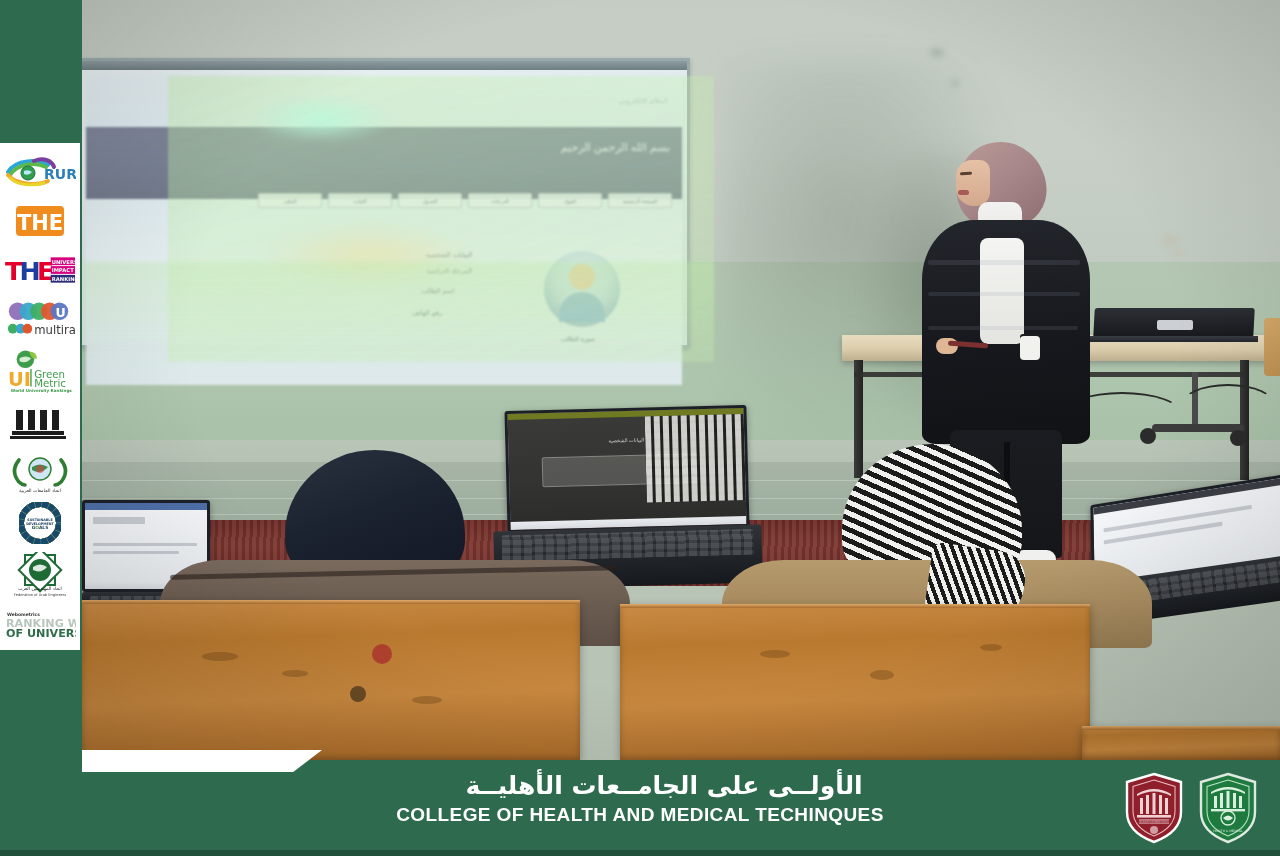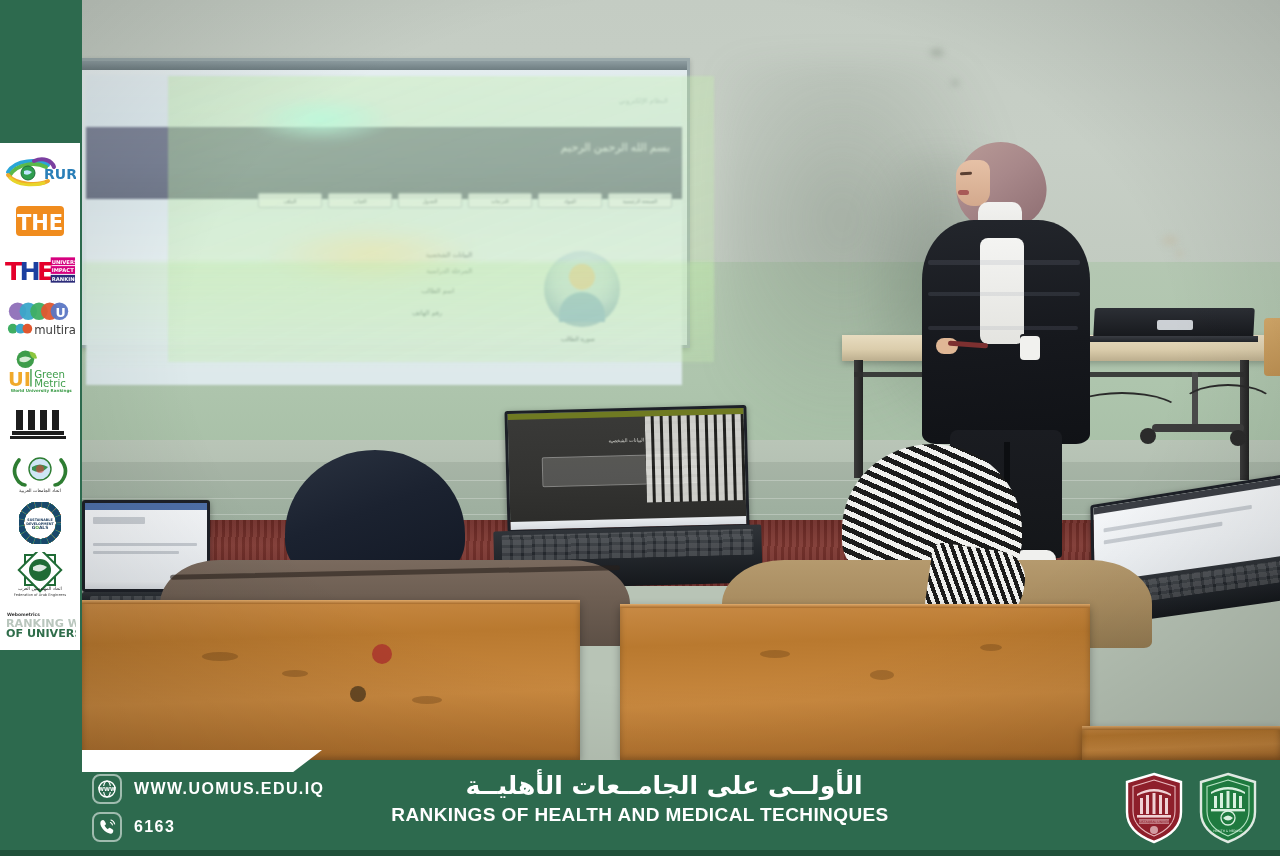--- a/index.html
+++ b/index.html
@@ -741,51 +741,24 @@
           <text x="2" y="29" font-family="DejaVu Sans, sans-serif" font-size="11.5" font-weight="bold" fill="#2f6d4a">OF UNIVERSITIES</text>
         </svg>
       </div>
 
     </div>
   </div>
 
   <div id="footer">
     <div class="footer-notch"></div>
 
-    <div id="contact">
-      <div class="contact-row">
-        <div class="contact-icon">
-          <svg width="20" height="20" viewBox="0 0 20 20">
-            <circle cx="10" cy="10" r="8" fill="none" stroke="#ffffff" stroke-width="1.4"></circle>
-            <ellipse cx="10" cy="10" rx="3.6" ry="8" fill="none" stroke="#ffffff" stroke-width="1.1"></ellipse>
-            <line x1="2" y1="10" x2="18" y2="10" stroke="#ffffff" stroke-width="1.1"></line>
-            <rect x="3" y="7" width="14" height="6" fill="#2d6a4e"></rect>
-            <text x="10" y="12.2" text-anchor="middle" font-family="DejaVu Sans, sans-serif" font-size="5.4" font-weight="bold" fill="#ffffff">WWW</text>
-          </svg>
-        </div>
-        <div class="contact-text">WWW.UOMUS.EDU.IQ</div>
-      </div>
-
-      <div class="contact-row">
-        <div class="contact-icon">
-          <svg width="20" height="20" viewBox="0 0 20 20">
-            <path d="M4.5 3.5 q2 -1 3 0.6 l1.3 2.2 q0.5 0.9 -0.4 1.6 l-0.9 0.7
-                     q1.2 2.4 3.4 3.6 l0.7 -0.9 q0.7 -0.9 1.6 -0.4 l2.2 1.3
-                     q1.6 1 0.6 3 q-1 1.9 -3.4 1.4 Q7 15 4.2 9.6 Q2.3 5.4 4.5 3.5z" fill="#ffffff"></path>
-            <path d="M14 3 q3 1 3.6 4" stroke="#ffffff" stroke-width="1.2" fill="none" stroke-linecap="round"></path>
-            <path d="M13.4 5.6 q1.7 0.6 2 2.3" stroke="#ffffff" stroke-width="1.1" fill="none" stroke-linecap="round"></path>
-          </svg>
-        </div>
-        <div class="contact-text">6163</div>
-      </div>
-    </div>
 
     <div id="center-titles">
       <div class="ar1">الأولــى على الجامــعات الأهليــة</div>
-      <div class="en1">RANKINGS OF HEALTH AND MEDICAL  TECHINQUES</div>
+      <div class="en1">COLLEGE OF HEALTH AND MEDICAL  TECHINQUES</div>
     </div>
 
     <div id="footer-logos">
       <svg class="shield" viewBox="0 0 60 72">
         <path d="M30 2 L57 10 V40 Q57 60 30 70 Q3 60 3 40 V10 Z" fill="#8e1f2b" stroke="#ffffff" stroke-width="2.4"></path>
         <path d="M30 8 L51 14.5 V39 Q51 55.5 30 64 Q9 55.5 9 39 V14.5 Z" fill="none" stroke="#e8b9bd" stroke-width="1.1"></path>
         <g fill="#f0d2d5">
           <rect x="16" y="26" width="3" height="16"></rect>
           <rect x="22" y="23" width="3" height="19"></rect>
           <rect x="28.5" y="21" width="3" height="21"></rect>

